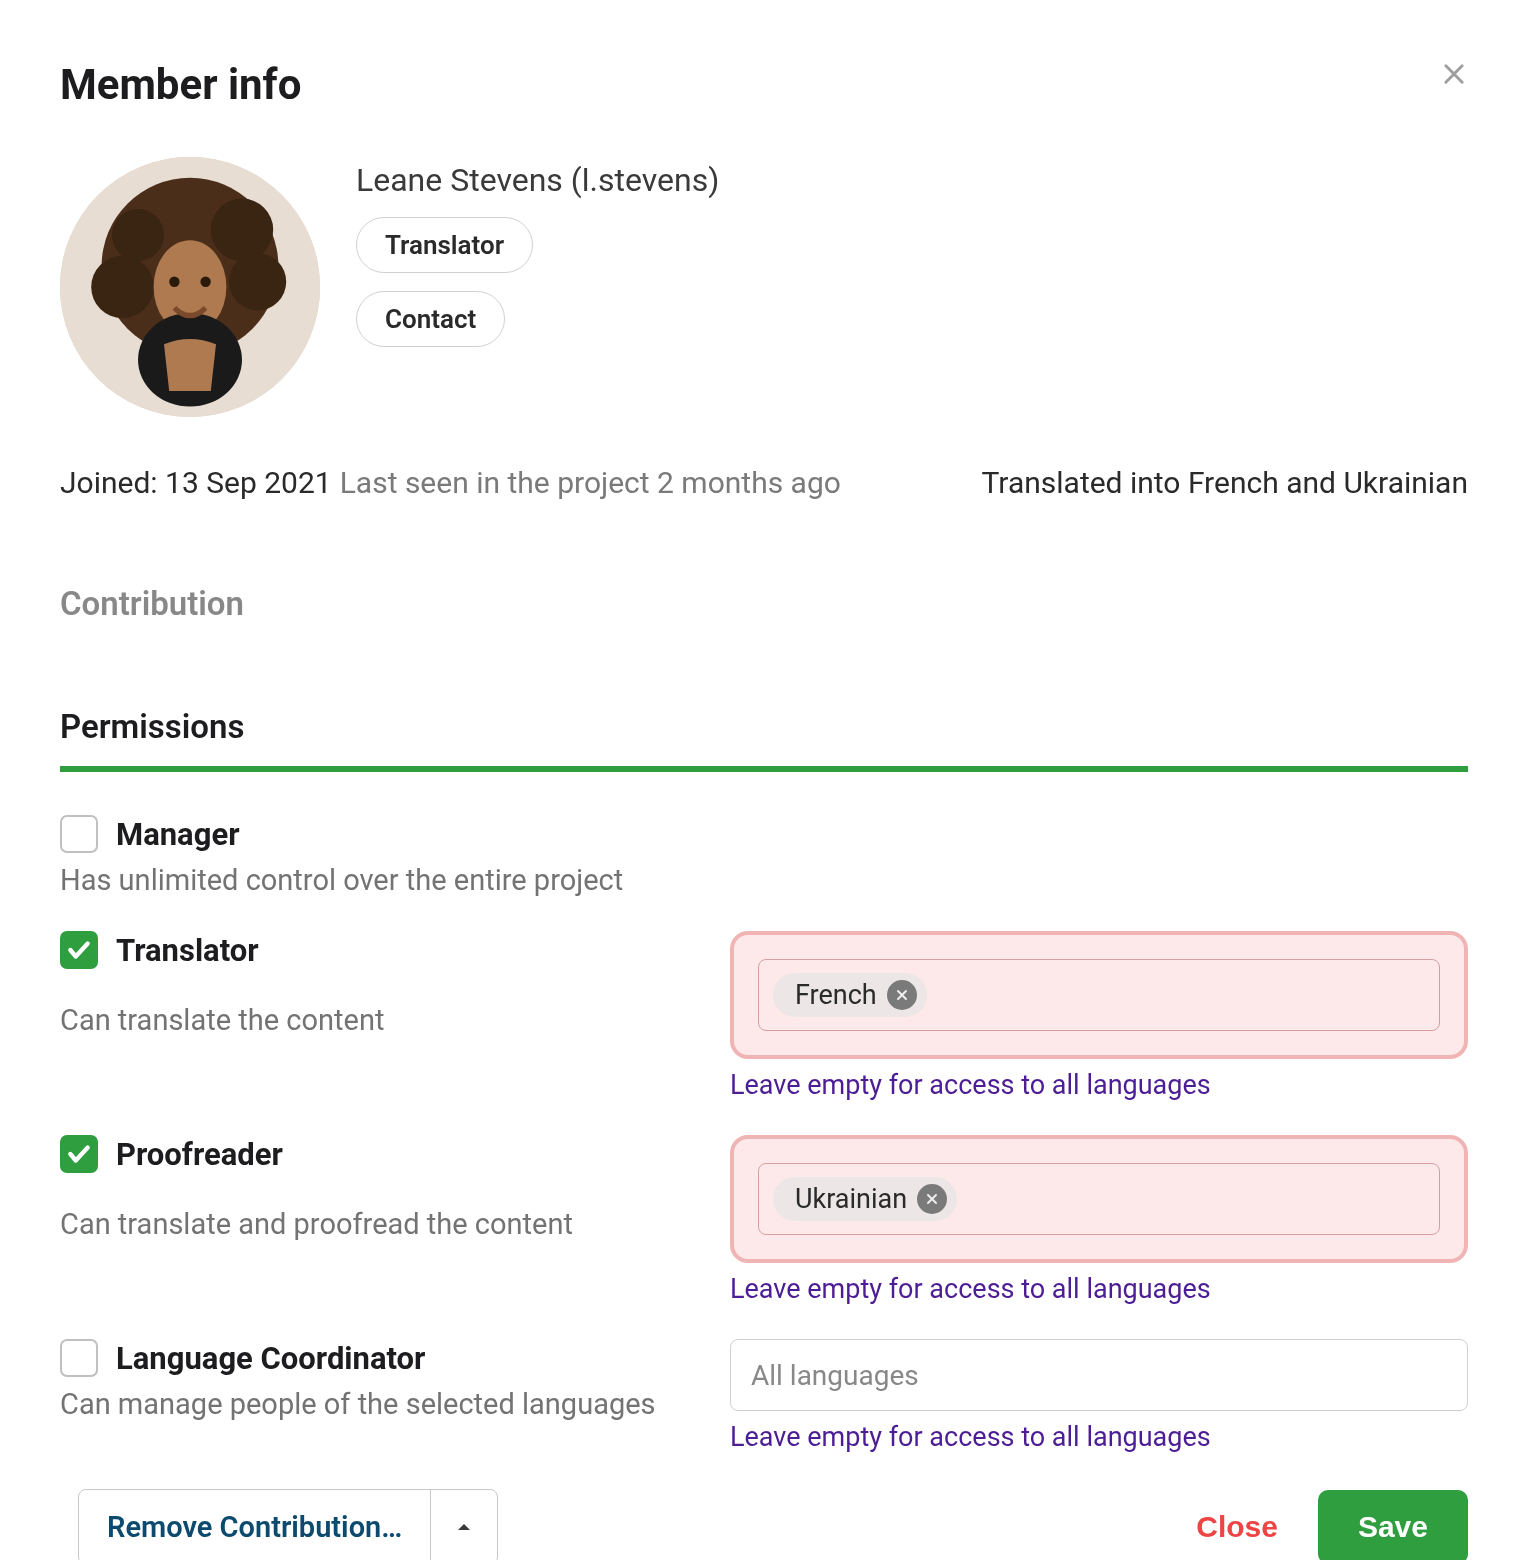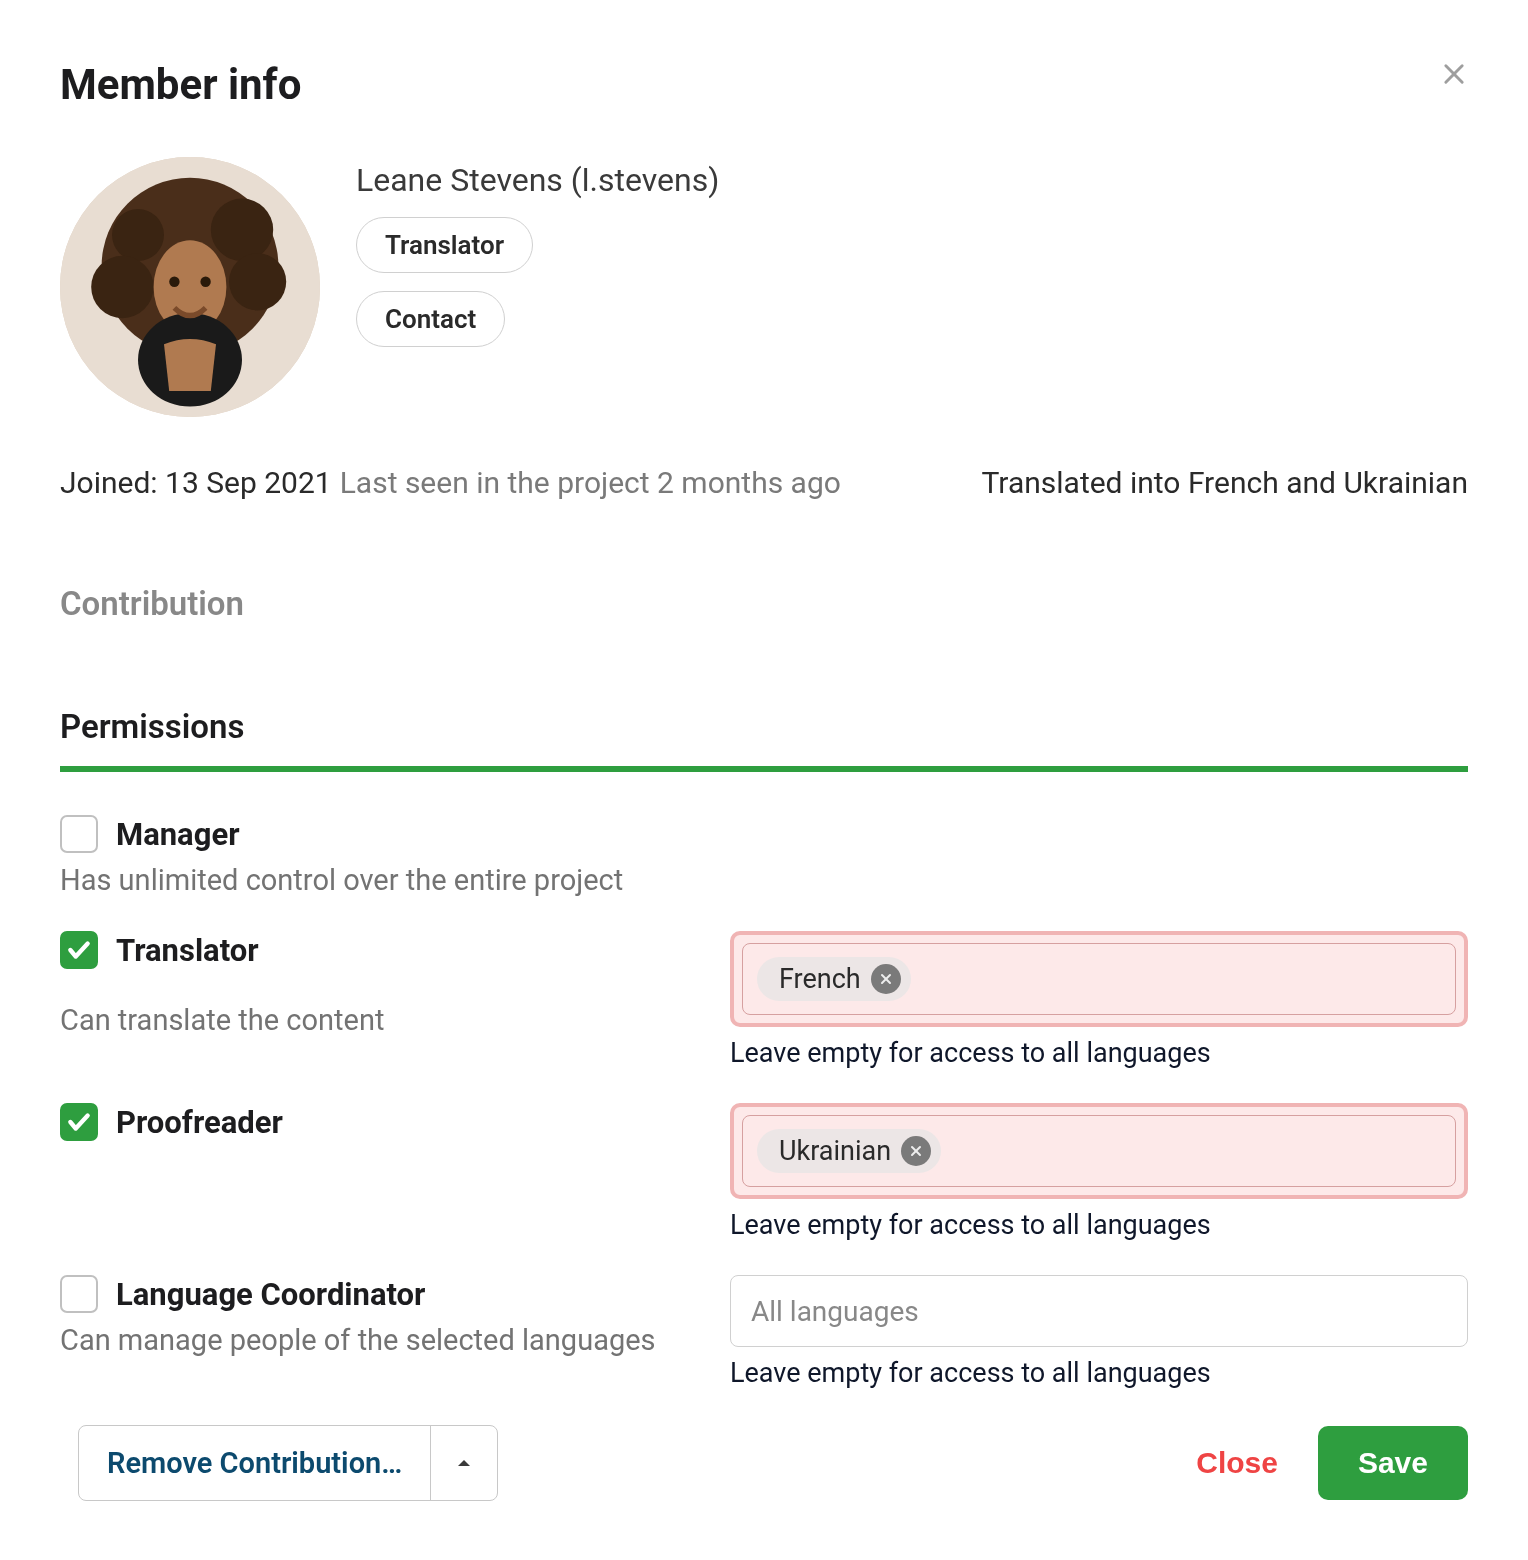--- a/index.html
+++ b/index.html
@@ -185,22 +185,22 @@
     background: #fff;
   }
   .lang-box.placeholder {
     color: #888;
     font-size: 28px;
     padding-left: 20px;
   }
   .highlight-wrap {
     border: 4px solid #f0b4b4;
     background: #fde9e9;
-    border-radius: 10px;
-    padding: 8px;
+    border-radius: 18px;
+    padding: 24px;
   }
   .highlight-wrap .lang-box {
     background: #fde9e9;
     border-color: #d6a0a0;
   }
   .chip {
     display: inline-flex;
     align-items: center;
     gap: 10px;
     background: #ece6e6;
@@ -216,21 +216,21 @@
     background: #7a7a7a;
     color: #eee;
     display: flex;
     align-items: center;
     justify-content: center;
     cursor: pointer;
   }
   .chip-x svg { width: 16px; height: 16px; }
   .helper {
     font-size: 27px;
-    color: #0f172a;
+    color: #4c1d95;
     margin-top: 10px;
   }
   .footer-row {
     display: flex;
     justify-content: space-between;
     align-items: center;
     margin-top: 36px;
   }
   .split-btn {
     display: flex;
@@ -381,20 +381,21 @@
     <div class="perm-row">
       <div class="perm-left">
         <div class="check-line">
           <div class="checkbox checked">
             <svg viewBox="0 0 24 24" fill="none" stroke="currentColor" stroke-width="4" stroke-linecap="round" stroke-linejoin="round">
                 <polyline points="4 12 9 18 20 6"></polyline>
               </svg>
           </div>
           <div class="perm-label">Proofreader</div>
         </div>
+        <div class="perm-desc" style="margin-top:34px">Can translate and proofread the content</div>
       </div>
       <div class="perm-right">
         <div class="highlight-wrap">
           <div class="lang-box">
             <span class="chip">
               <span>Ukrainian</span>
               <span class="chip-x">
                 <svg viewBox="0 0 24 24" fill="none" stroke="currentColor" stroke-width="3" stroke-linecap="round">
                     <line x1="6" y1="6" x2="18" y2="18"></line>
                     <line x1="18" y1="6" x2="6" y2="18"></line>

